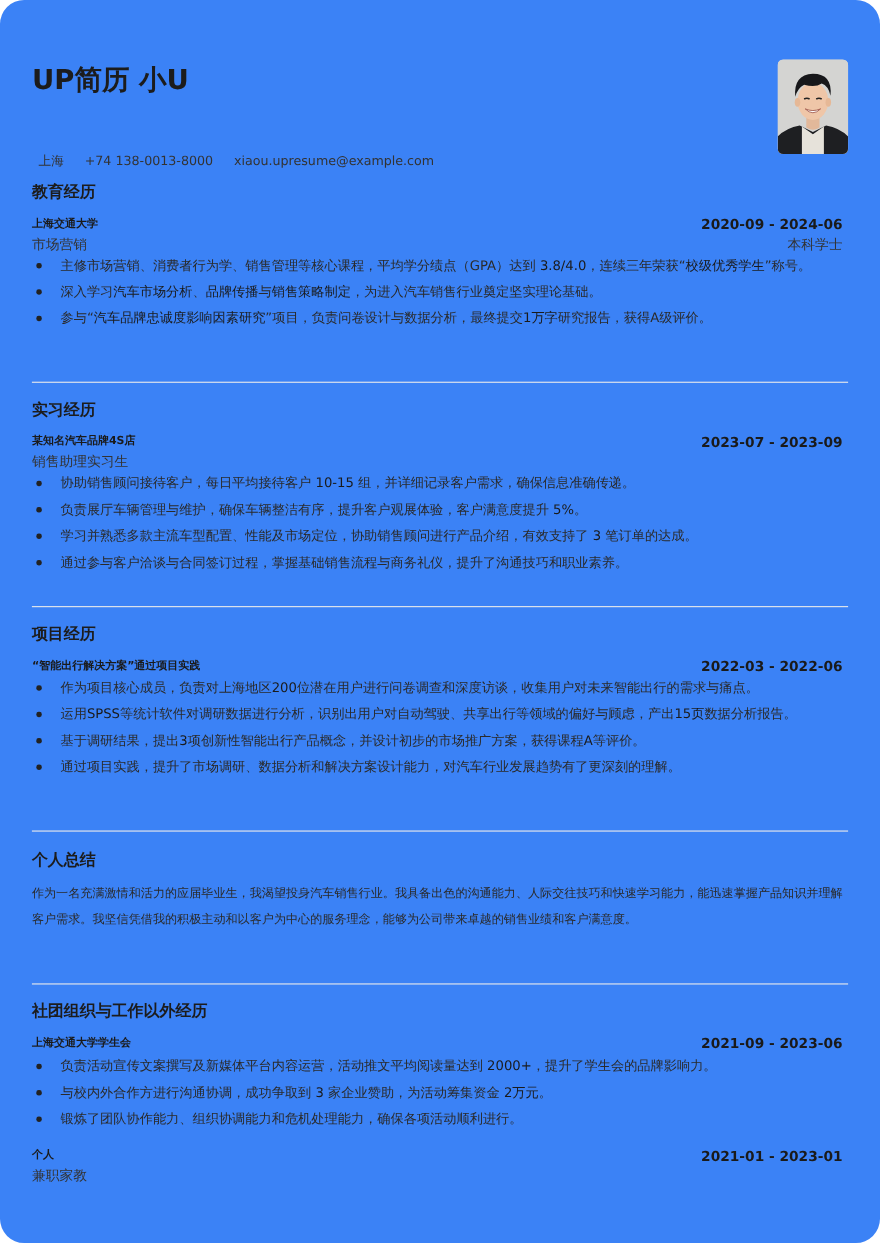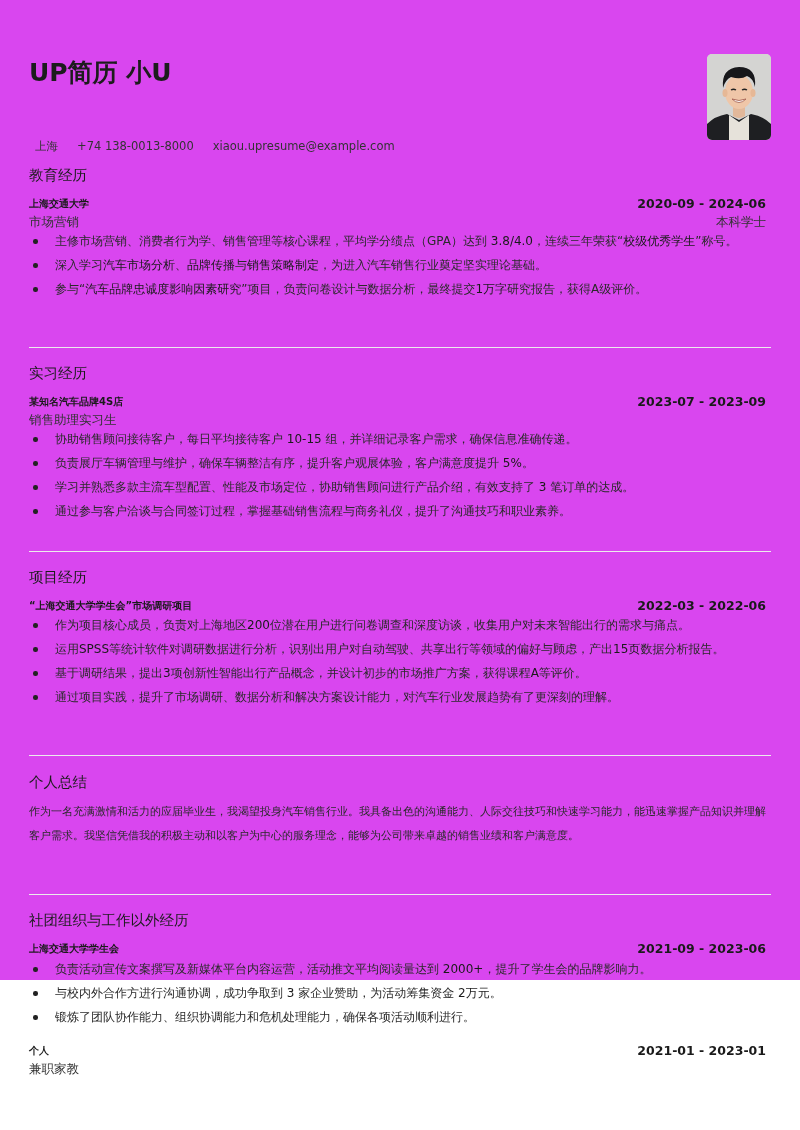--- a/index.html
+++ b/index.html
@@ -11,22 +11,23 @@
     }
     body {
       font-family: "DejaVu Sans", "Liberation Sans", sans-serif;
       color: #1a1a1a;
       position: relative;
     }
     .page {
       position: absolute;
       left: 0; top: 0;
       width: 800px;
-      height: 980px;
-      background: #d946ef;
+      height: 1130px;
+      background: #3b82f6;
+      border-radius: 22px;
     }
     
     .header {
       position: absolute;
       left: 29px;
       top: 52px;
       width: 740px;
       height: 100px;
     }
     .name {
@@ -63,21 +64,21 @@
     .photo svg { display: block; }
 
     
     .section {
       position: absolute;
       left: 29px;
       width: 737px;
     }
     .section-title {
       font-size: 14.5px;
-      font-weight: normal;
+      font-weight: bold;
       color: #1c1c1c;
       height: 22px;
       line-height: 22px;
       white-space: nowrap;
     }
     .divider {
       position: absolute;
       left: 29px;
       width: 742px;
       height: 1px;
@@ -234,21 +235,21 @@
         </ul>
     </div>
   </div>
 
   <div class="divider" style="top:551px;"></div>
 
   <div class="section" style="top:566px;">
     <div class="section-title">项目经历</div>
     <div>
       <div class="entry-head" style="margin-top:9px;">
-        <div class="entry-org">“上海交通大学学生会”市场调研项目</div>
+        <div class="entry-org">“智能出行解决方案”通过项目实践</div>
         <div class="entry-date">2022-03 - 2022-06</div>
       </div>
       <ul class="bullets" style="margin-top:2px;">
           <li>作为项目核心成员，负责对上海地区<b>200</b>位潜在用户进行问卷调查和深度访谈，收集用户对未来智能出行的需求与痛点。</li>
           <li>运用<b>SPSS</b>等统计软件对调研数据进行分析，识别出用户对自动驾驶、共享出行等领域的偏好与顾虑，产出<b>15页</b>数据分析报告。</li>
           <li>基于调研结果，提出<b>3</b>项创新性智能出行产品概念，并设计初步的市场推广方案，获得课程<b>A</b>等评价。</li>
           <li>通过项目实践，提升了市场调研、数据分析和解决方案设计能力，对汽车行业发展趋势有了更深刻的理解。</li>
         </ul>
     </div>
   </div>

